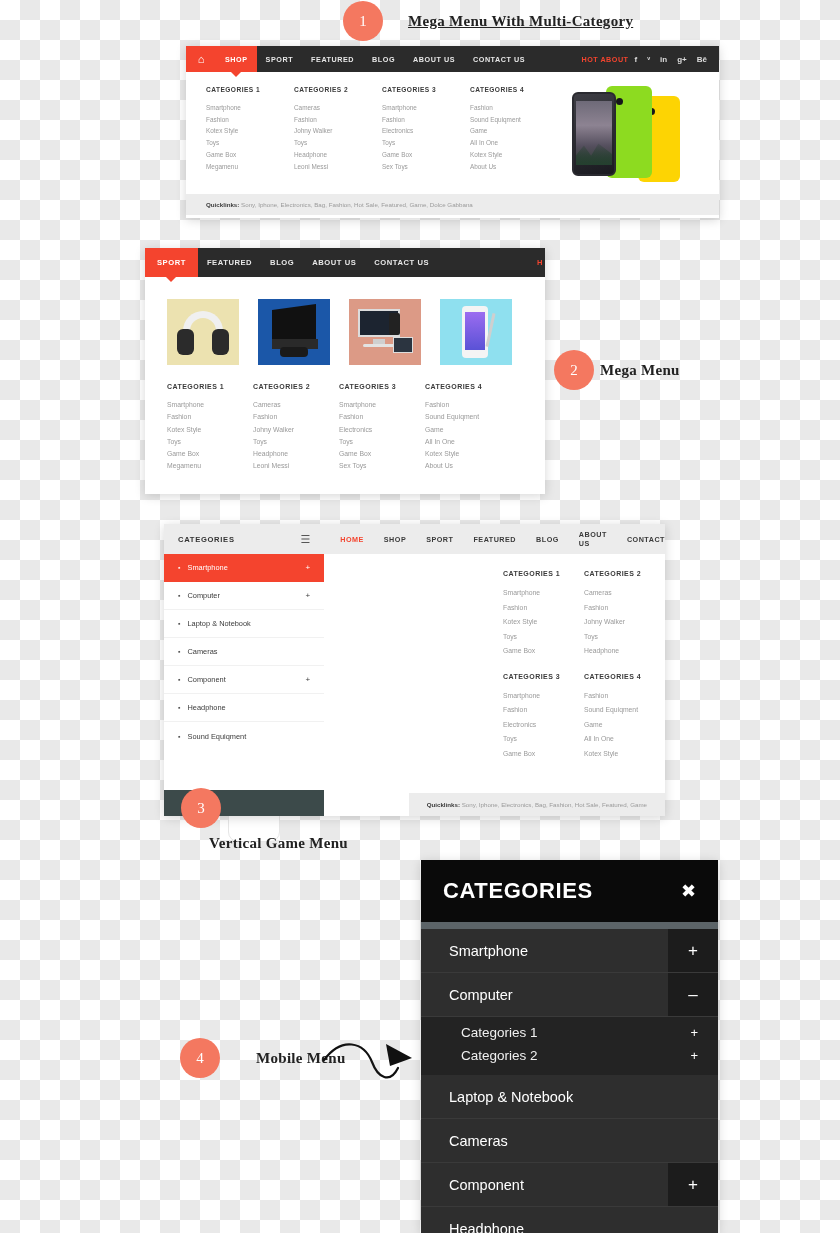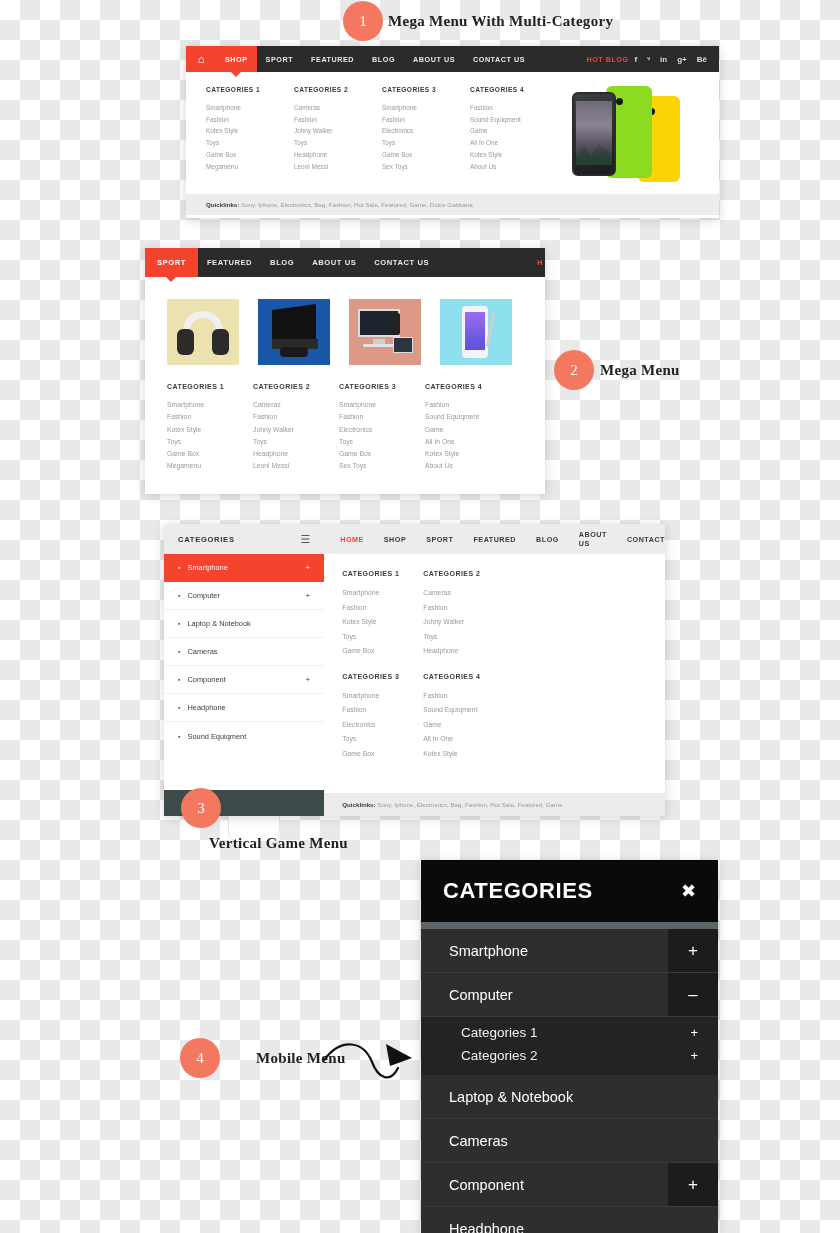--- a/index.html
+++ b/index.html
@@ -198,21 +198,21 @@
   .mm-subrow .tog { position: absolute; right: 20px; color: #fff; font-size: 13px; }
 
   .arrow-wrap { position: absolute; z-index: 31; }
 </style>
 </head>
 <body>
 
 <div class="anno-badge" style="left:343px; top:1px;">
   <span>1</span>
 </div>
-<div class="anno-label" style="left:388px; top:13px;">Mega Menu With Multi-Category</div>
+<div class="anno-label" style="left:408px; top:13px;text-decoration:underline;">Mega Menu With Multi-Category</div>
 
 <div class="panel shadow-soft" style="left:186px; top:46px; width:533px; height:172px;">
   <div class="navbar">
     <div class="nav-home">⌂</div>
     <div class="nav-item active">
         <span>SHOP</span>
       </div>
     <div class="nav-item">
         <span>SPORT</span>
       </div>
@@ -221,21 +221,21 @@
       </div>
     <div class="nav-item">
         <span>BLOG</span>
       </div>
     <div class="nav-item">
         <span>ABOUT US</span>
       </div>
     <div class="nav-item">
         <span>CONTACT US</span>
       </div>
-    <div class="nav-hotdeal">HOT BLOG</div>
+    <div class="nav-hotdeal">HOT ABOUT</div>
     <div class="nav-socials">
       <span>f</span>
       <span>ᵛ</span>
       <span>in</span>
       <span>g+</span>
       <span>Bē</span>
     </div>
   </div>
 
   <div class="mega-body" style="height:122px;">
@@ -433,21 +433,21 @@
         </div>
         <div class="vm-row" style="border-bottom:none;">
           <span class="vm-bullet">▪</span>
           <span>Sound Equiqment</span>
           <span class="vm-plus"></span>
         </div>
       </div>
       <div class="vm-dark-strip" style="margin-top:auto;"></div>
     </div>
 
-    <div style="flex:1; display:flex; flex-direction:column;">
+    <div style="flex:1; display:flex; flex-direction:column;align-items:flex-end;">
       <div class="vm-topnav">
         <span class="it active">HOME</span>
         <span class="it">SHOP</span>
         <span class="it">SPORT</span>
         <span class="it">FEATURED</span>
         <span class="it">BLOG</span>
         <span class="it">ABOUT US</span>
         <span class="it">CONTACT</span>
       </div>
 

